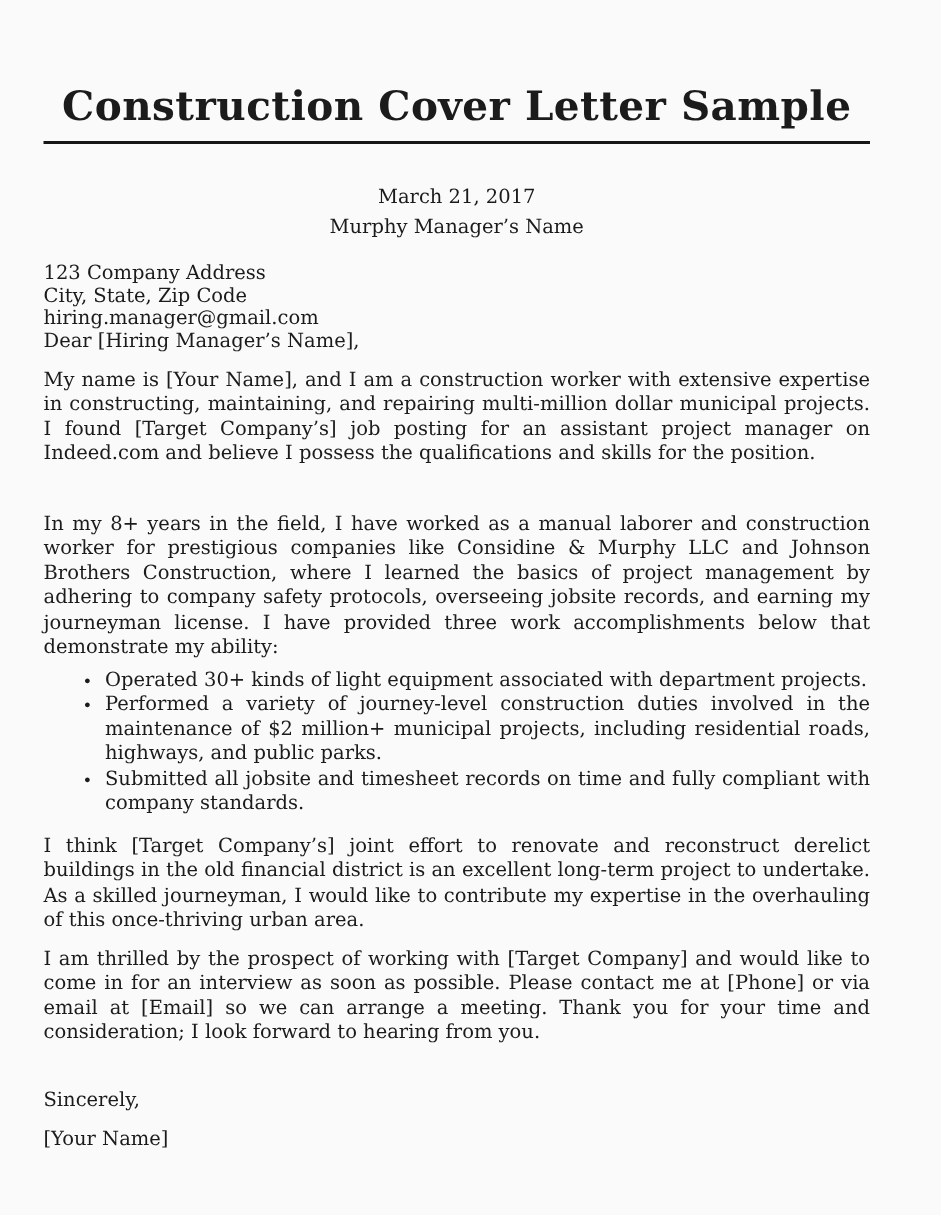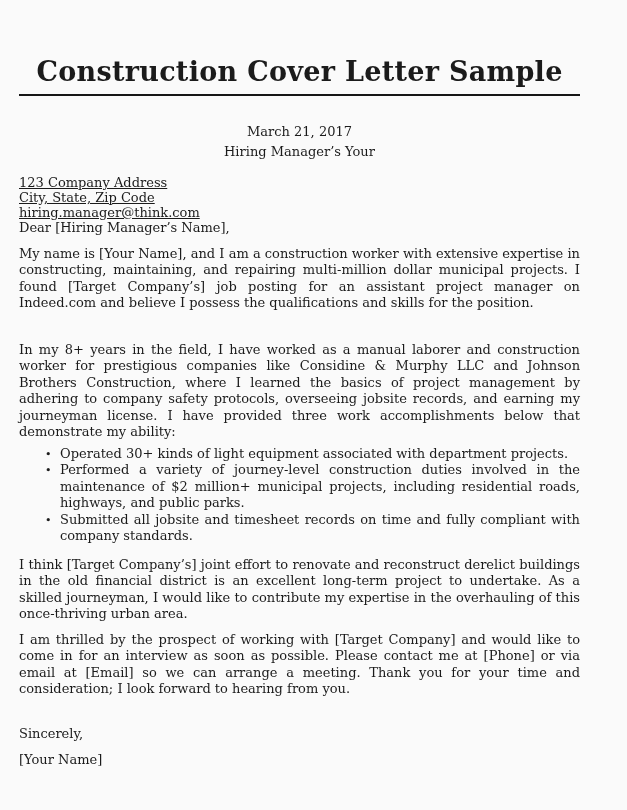--- a/index.html
+++ b/index.html
@@ -11,21 +11,21 @@
     height: 810px;
     background: #fafafa;
     color: #1b1b1b;
     font-family: "DejaVu Serif", "Liberation Serif", serif;
     overflow: hidden;
   }
   .page {
     box-sizing: border-box;
     width: 627px;
     height: 810px;
-    padding: 56px 47px 0 19px;
+    padding: 56px 47px 0 29px;
   }
   .title {
     font-size: 27px;
     font-weight: bold;
     text-align: center;
     letter-spacing: 0.3px;
     margin: 0 0 7px 0;
     line-height: 1.15;
   }
   .title-divider {
@@ -40,21 +40,20 @@
   }
   .date-block {
     margin-top: 26px;
   }
   .date-line, .recipient-line {
     line-height: 20px;
     text-align: center;
   }
   .address-block {
     margin-top: 13px;
-    text-decoration: underline;
   }
   .address-line {
     line-height: 15px;
   }
   .salutation {
   }
   .para {
     margin: 9px 0 0 0;
     text-align: justify;
   }
@@ -91,27 +90,27 @@
 
 <div class="page">
 
   <h1 class="title">Construction Cover Letter Sample</h1>
   <hr class="title-divider">
 
   <div class="letter">
 
     <div class="date-block">
       <div class="date-line">March 21, 2017</div>
-      <div class="recipient-line">Hiring Manager’s Your</div>
+      <div class="recipient-line">Murphy Manager’s Name</div>
     </div>
 
     <div class="address-block">
       <div class="address-line">123 Company Address</div>
       <div class="address-line">City, State, Zip Code</div>
-      <div class="address-line">hiring.manager@think.com</div>
+      <div class="address-line">hiring.manager@gmail.com</div>
     </div>
 
     <div class="salutation">Dear [Hiring Manager’s Name],</div>
 
     <p class="para">My name is [Your Name], and I am a construction worker with extensive expertise in constructing, maintaining, and repairing multi-million dollar municipal projects. I found [Target Company’s] job posting for an assistant project manager on Indeed.com and believe I possess the qualifications and skills for the position.</p>
 
     <p class="para para-gapped">In my 8+ years in the field, I have worked as a manual laborer and construction worker for prestigious companies like Considine &amp; Murphy LLC and Johnson Brothers Construction, where I learned the basics of project management by adhering to company safety protocols, overseeing jobsite records, and earning my journeyman license. I have provided three work accomplishments below that demonstrate my ability:</p>
 
     <ul class="bullets">
       <li>Operated 30+ kinds of light equipment associated with department projects.</li>

